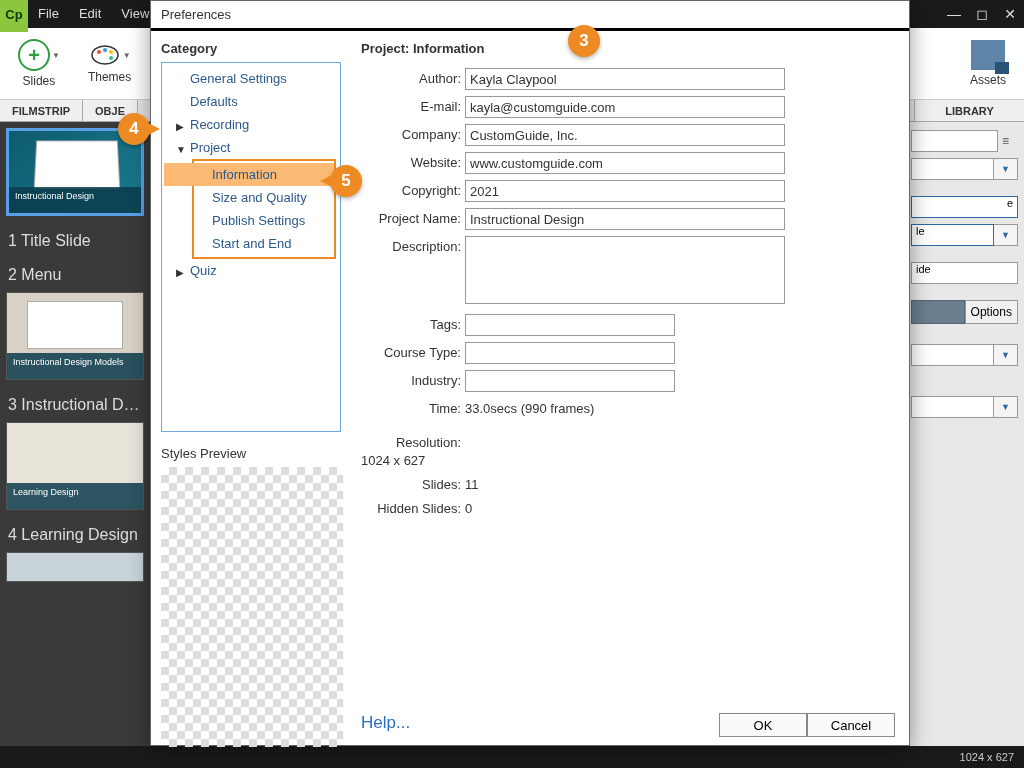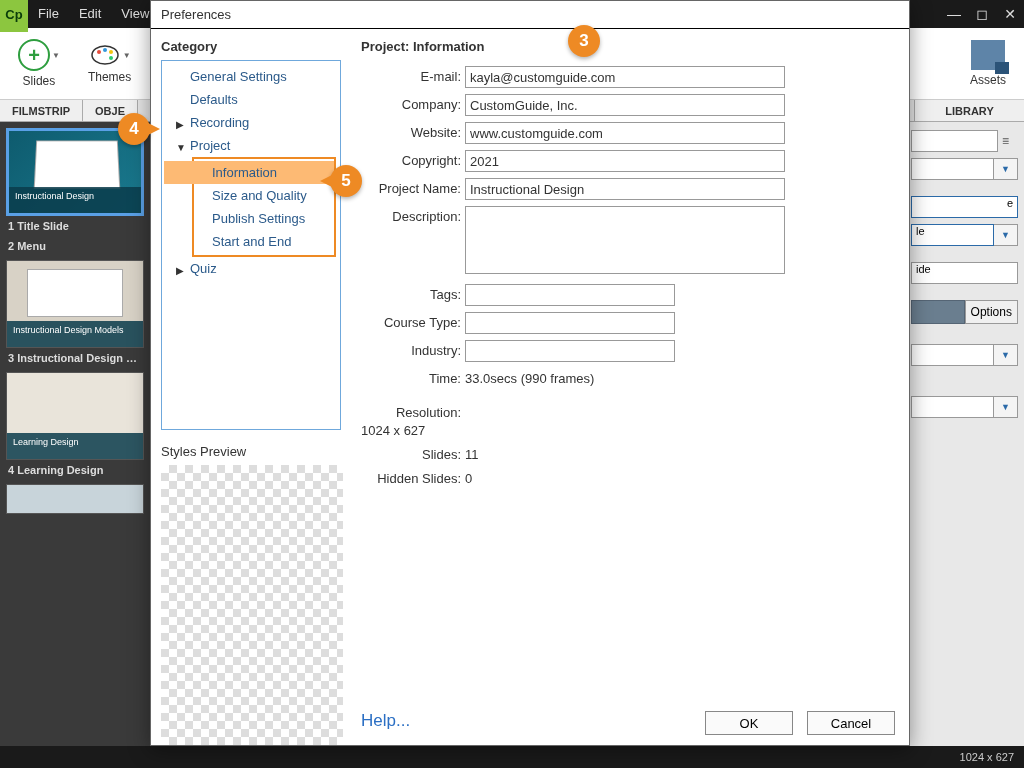--- a/index.html
+++ b/index.html
@@ -33,36 +33,36 @@
 .subtab.right { margin-left: auto; border-left: 1px solid #aaa; border-right: none; width: 110px; text-align: center; }
 
 
 .main { height: 624px; display: flex; background: #3a3a3a; }
 .filmstrip { width: 150px; background: #3a3a3a; padding: 6px; overflow: hidden; }
 .slide-thumb { margin-bottom: 8px; }
 .thumb-img { width: 138px; height: 88px; background: linear-gradient(135deg,#0e5b6e,#1a7a8f); border: 1px solid #555; position: relative; overflow:hidden; }
 .thumb-img.selected { border: 3px solid #5aa0e6; }
 .thumb-band { position:absolute; bottom:0; left:0; right:0; height:26px; background:rgba(10,60,75,0.85); color:#fff; font-size:9px; padding:4px 6px; }
 .thumb-white { position:absolute; top:8px; left:26px; width:84px; height:50px; background:#fff; transform: perspective(200px) rotateX(14deg); border:1px solid #aaa; }
-.thumb-label { color: #ddd; font-size: 11px; margin-top: 4px; padding-left: 2px; white-space: nowrap; overflow: hidden; text-overflow: ellipsis; font-weight: bold; }
+.thumb-label { color: #ddd; font-size: 16px; margin-top: 16px; padding-left: 2px; white-space: nowrap; overflow: hidden; text-overflow: ellipsis; }
 
 .right-panels { width: 120px; background: #e8e8e8; border-left:1px solid #aaa; padding: 8px 6px; }
 .rp-row { display: flex; align-items: center; margin-bottom: 6px; }
 .rp-field { flex:1; height: 22px; border: 1px solid #999; background: #fff; font-size: 11px; padding: 0 4px; }
 .rp-drop { width: 24px; height:22px; border:1px solid #999; border-left:none; background:#f4f4f4; display:flex; align-items:center; justify-content:center; font-size:9px; color:#2b6aa8; }
 .rp-btn { flex:1; height:24px; border:1px solid #999; background:#f0f0f0; font-size:12px; text-align:center; line-height:22px; }
 .rp-btn.dark { background:#6a7e8f; color:#fff; border-color:#556575; }
 .rp-icon { width:16px; font-size:12px; color:#555; margin-left:4px; }
 
 
 .statusbar { height: 22px; background: #1a1a1a; color: #ccc; font-size: 11px; display: flex; align-items: center; justify-content: flex-end; padding: 0 10px; }
 
 
 .dialog { position: absolute; left: 150px; top: 0; width: 760px; height: 746px; background: #fff; border: 1px solid #666; box-shadow: 0 4px 20px rgba(0,0,0,0.4); }
-.dialog-title { padding: 6px 10px; font-size: 13px; color: #333; border-bottom: 1px solid #000000; }
+.dialog-title { padding: 6px 10px; font-size: 13px; color: #333; border-bottom: 3px solid #000000; }
 .dialog-body { display: flex; height: calc(100% - 28px); }
 .dlg-left { width: 196px; padding: 10px 6px 10px 10px; }
 .dlg-cat-label { font-size: 13px; font-weight: 600; color: #333; margin-bottom: 6px; }
 .cat-tree { border: 1px solid #6fa8dc; height: 370px; padding: 4px 0; font-size: 13px; color: #2b5a8a; overflow: hidden; }
 .cat-item { padding: 2px 6px 2px 28px; line-height: 19px; cursor: pointer; position: relative; }
 .cat-item.indent { padding-left: 48px; }
 .cat-item.sel { background: #fdba74; }
 .cat-item .tri { position:absolute; left:14px; top:4px; font-size:10px; color:#333; }
 .cat-sub-box { border: 2px solid #ee8a24; margin-left: 30px; margin-right: 4px; padding: 2px 0; }
 .styles-label { font-size: 13px; color: #333; margin-top: 14px; margin-bottom: 6px; }
@@ -70,21 +70,21 @@
 
 .dlg-right { flex: 1; padding: 10px 14px; position: relative; }
 .panel-title { font-size: 13px; font-weight: 600; color: #333; margin-bottom: 12px; }
 .form-row { display: flex; align-items: flex-start; margin-bottom: 6px; }
 .form-label { width: 104px; text-align: right; font-size: 13px; color: #333; padding-top: 3px; padding-right: 4px; }
 .form-input { flex: 1; height: 22px; border: 1px solid #999; padding: 0 4px; font-size: 13px; color: #333; max-width: 320px; }
 .form-input.sm { max-width: 210px; }
 .form-ta { flex:1; max-width:320px; height: 68px; border:1px solid #999; resize:none; font-size:13px; position:relative; }
 .form-static { font-size: 13px; color: #333; padding-top: 3px; }
 .help-link { position: absolute; bottom: 14px; left: 14px; color: #2b6fc4; font-size: 17px; cursor: pointer; }
-.dlg-buttons { position: absolute; bottom: 10px; right: 14px; display: flex; gap: 14px; }
+.dlg-buttons { position: absolute; bottom: 10px; right: 14px; display: flex; gap: 0; }
 .dlg-btn { width: 88px; height: 24px; border: 1px solid #888; background: #fafafa; font-size: 13px; cursor: pointer; }
 
 
 .callout { position: absolute; width: 32px; height: 32px; border-radius: 50%; background: #ee8a24; color: #fff; font-size: 17px; font-weight: bold; display: flex; align-items: center; justify-content: center; box-shadow: 0 2px 4px rgba(0,0,0,0.3); z-index: 50; }
 .callout::after { content:""; position:absolute; width:0; height:0; }
 .callout.c3 { top: 25px; left: 568px; }
 .callout.c4 { top: 113px; left: 118px; }
 .callout.c4::after { right:-10px; top:10px; border-top:6px solid transparent; border-bottom:6px solid transparent; border-left:12px solid #ee8a24; }
 .callout.c5 { top: 165px; left: 330px; }
 .callout.c5::after { left:-10px; top:10px; border-top:6px solid transparent; border-bottom:6px solid transparent; border-right:12px solid #ee8a24; }
@@ -228,20 +228,24 @@
         </div>
         <div class="cat-item"><span class="tri">▶</span><span>Quiz</span></div>
       </div>
       <div class="styles-label">Styles Preview</div>
       <div class="styles-prev"></div>
     </div>
     <div class="dlg-right">
       <div class="panel-title">Project: Information</div>
 
       <div class="form-row">
+          <div class="form-label">Author:</div>
+          <input class="form-input" value="Kayla Claypool" style="">
+        </div>
+      <div class="form-row">
           <div class="form-label">E-mail:</div>
           <input class="form-input" value="kayla@customguide.com" style="">
         </div>
       <div class="form-row">
           <div class="form-label">Company:</div>
           <input class="form-input" value="CustomGuide, Inc." style="">
         </div>
       <div class="form-row">
           <div class="form-label">Website:</div>
           <input class="form-input" value="www.customguide.com" style="">

